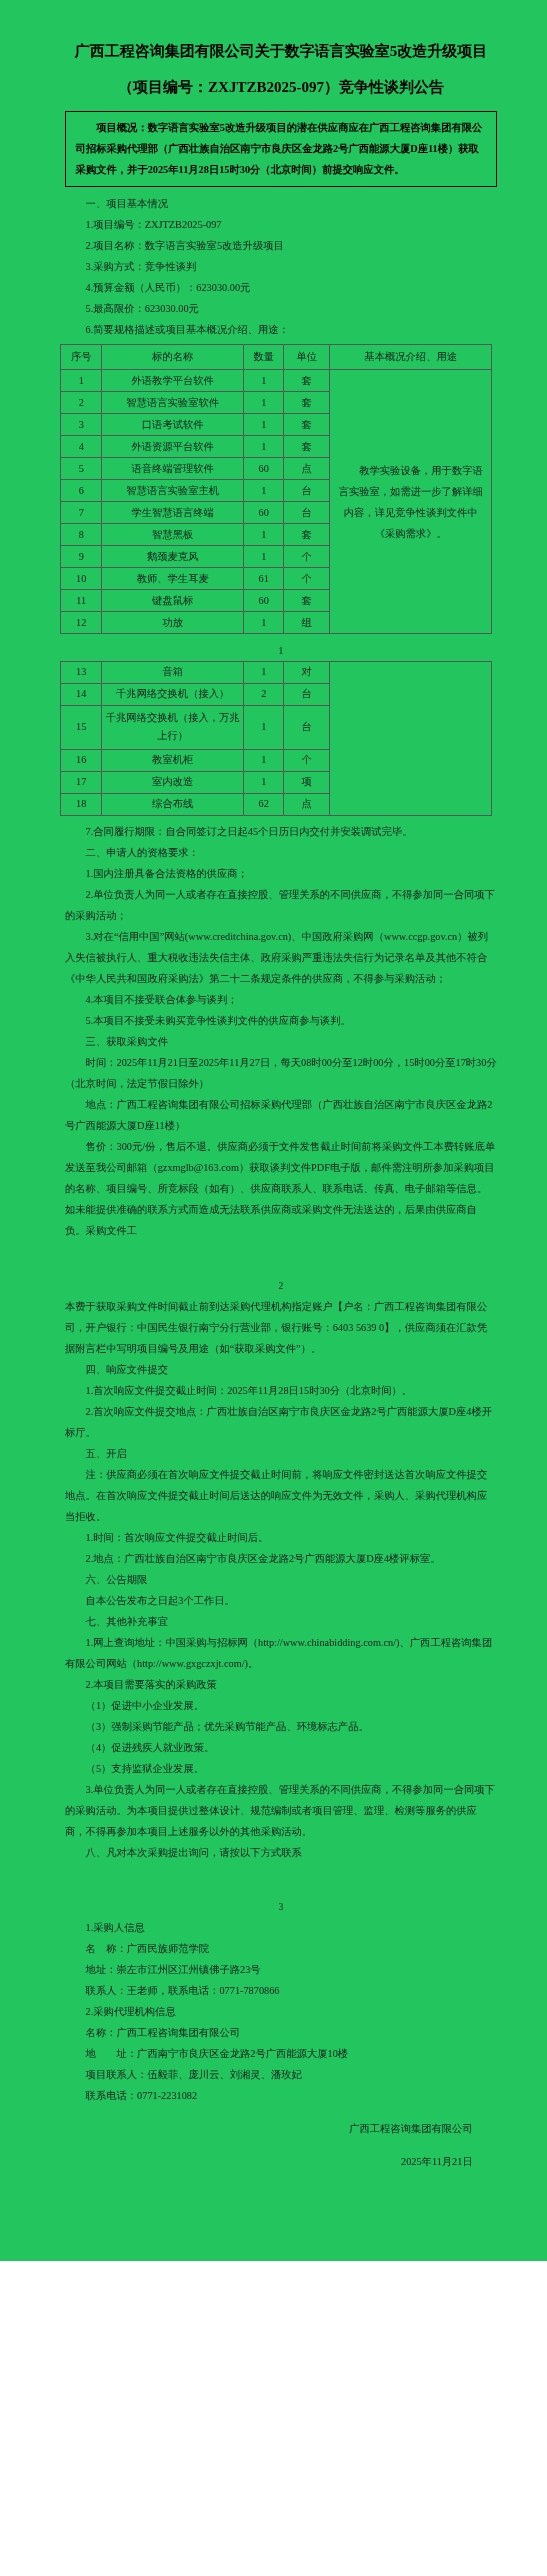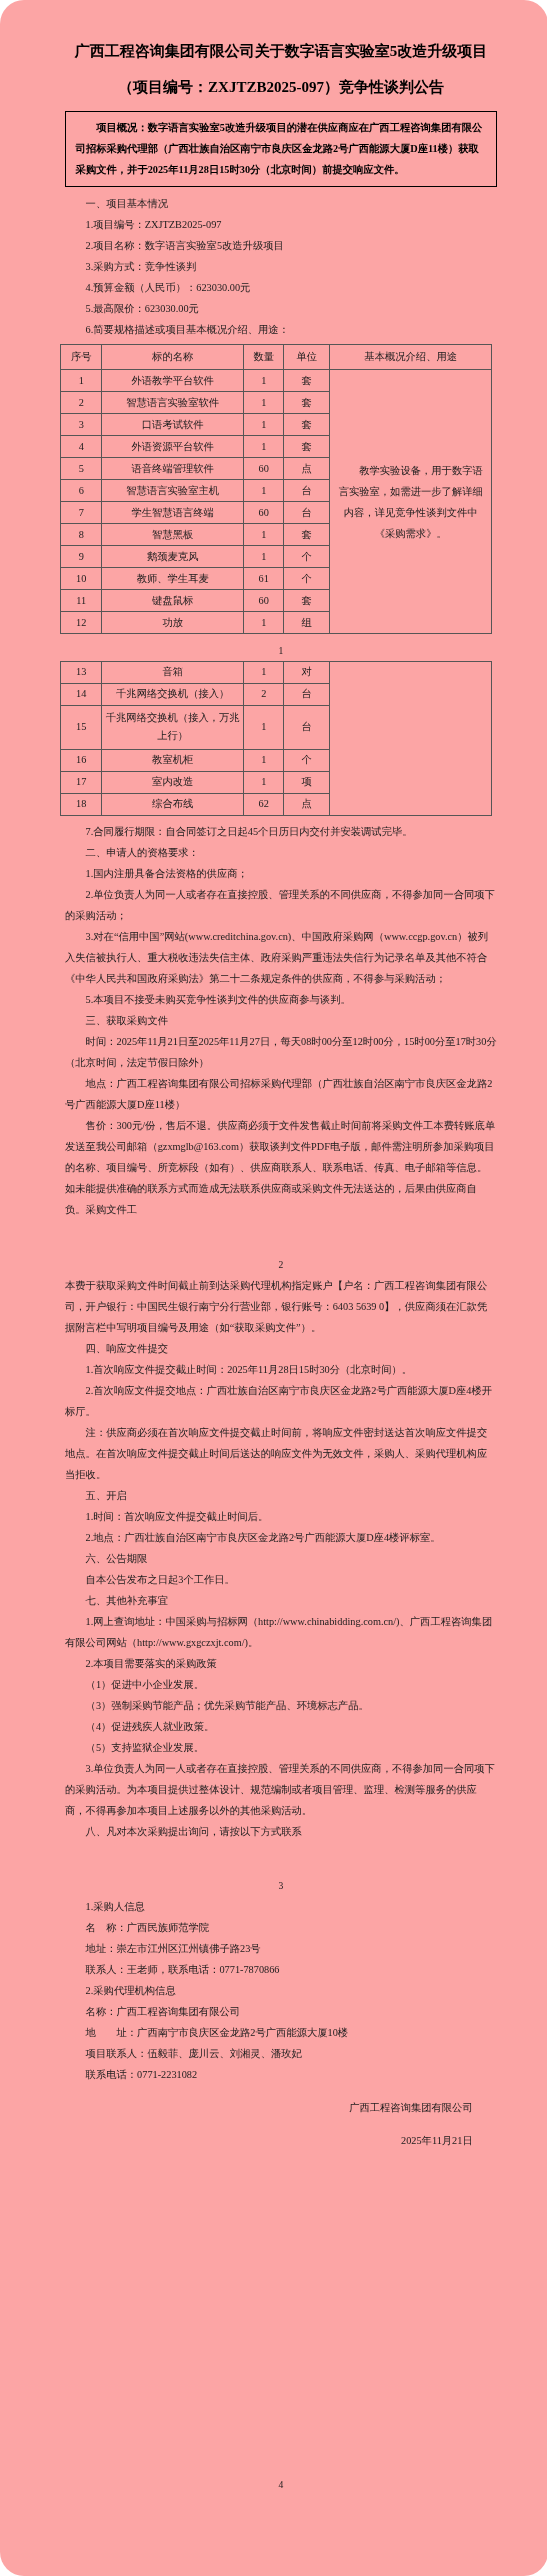--- a/index.html
+++ b/index.html
@@ -1,23 +1,22 @@
 <!DOCTYPE html>
 <html style="font-size:11px"><head>
 <meta charset="utf-8">
 <style>
   html,body { margin:0; padding:0; background:#ffffff; }
   .doc {
     position:relative;
-    width:548px; height:2576px;
+    width:548px; height:2261px;
     overflow:hidden;
-    background:#fca5a5;
+    background:#22c55e;
     color:#1c1c1c;
     font-family:"Liberation Serif","DejaVu Serif",serif;
-    border-radius:24px;
   }
   .content { padding:0 51px 0 65px; }
 
   .title { margin:33px 0 0 0; text-align:center; font-weight:bold; color:#000; }
   .title span { display:block; font-size:15px; line-height:36px; }
 
   .box {
     margin-top:5.5px;
     border:1.4px solid #000;
     padding:5.5px 9.6px;
@@ -228,37 +227,38 @@
       </tr>
     </tbody>
       </table>
 
     <p class="body mt8">7.合同履行期限：自合同签订之日起45个日历日内交付并安装调试完毕。</p>
 
     <p class="body">二、申请人的资格要求：</p>
     <p class="body">1.国内注册具备合法资格的供应商；</p>
     <p class="body">2.单位负责人为同一人或者存在直接控股、管理关系的不同供应商，不得参加同一合同项下的采购活动；</p>
     <p class="body">3.对在“信用中国”网站(www.creditchina.gov.cn)、中国政府采购网（www.ccgp.gov.cn）被列入失信被执行人、重大税收违法失信主体、政府采购严重违法失信行为记录名单及其他不符合《中华人民共和国政府采购法》第二十二条规定条件的供应商，不得参与采购活动；</p>
+    <p class="body">4.本项目不接受联合体参与谈判；</p>
     <p class="body">5.本项目不接受未购买竞争性谈判文件的供应商参与谈判。</p>
 
     <p class="body">三、获取采购文件</p>
     <p class="body">时间：2025年11月21日至2025年11月27日，每天08时00分至12时00分，15时00分至17时30分（北京时间，法定节假日除外）</p>
     <p class="body">地点：广西工程咨询集团有限公司招标采购代理部（广西壮族自治区南宁市良庆区金龙路2号广西能源大厦D座11楼）</p>
     <p class="body">售价：300元/份，售后不退。供应商必须于文件发售截止时间前将采购文件工本费转账底单发送至我公司邮箱（gzxmglb@163.com）获取谈判文件PDF电子版，邮件需注明所参加采购项目的名称、项目编号、所竞标段（如有）、供应商联系人、联系电话、传真、电子邮箱等信息。如未能提供准确的联系方式而造成无法联系供应商或采购文件无法送达的，后果由供应商自负。采购文件工</p>
 
     <div class="pagenum pb2">2</div>
 
     <p class="body cont">本费于获取采购文件时间截止前到达采购代理机构指定账户【户名：广西工程咨询集团有限公司，开户银行：中国民生银行南宁分行营业部，银行账号：6403 5639 0】，供应商须在汇款凭据附言栏中写明项目编号及用途（如“获取采购文件”）。</p>
 
     <p class="body">四、响应文件提交</p>
     <p class="body">1.首次响应文件提交截止时间：2025年11月28日15时30分（北京时间）。</p>
     <p class="body">2.首次响应文件提交地点：广西壮族自治区南宁市良庆区金龙路2号广西能源大厦D座4楼开标厅。</p>
+    <p class="body">五、开启</p>
+
     <p class="body">注：供应商必须在首次响应文件提交截止时间前，将响应文件密封送达首次响应文件提交地点。在首次响应文件提交截止时间后送达的响应文件为无效文件，采购人、采购代理机构应当拒收。</p>
-
-    <p class="body">五、开启</p>
     <p class="body">1.时间：首次响应文件提交截止时间后。</p>
     <p class="body">2.地点：广西壮族自治区南宁市良庆区金龙路2号广西能源大厦D座4楼评标室。</p>
 
     <p class="body">六、公告期限</p>
     <p class="body">自本公告发布之日起3个工作日。</p>
 
     <p class="body">七、其他补充事宜</p>
     <p class="body">1.网上查询地址：中国采购与招标网（http://www.chinabidding.com.cn/)、广西工程咨询集团有限公司网站（http://www.gxgczxjt.com/)。</p>
     <p class="body">2.本项目需要落实的采购政策</p>
     <p class="body">（1）促进中小企业发展。</p>

